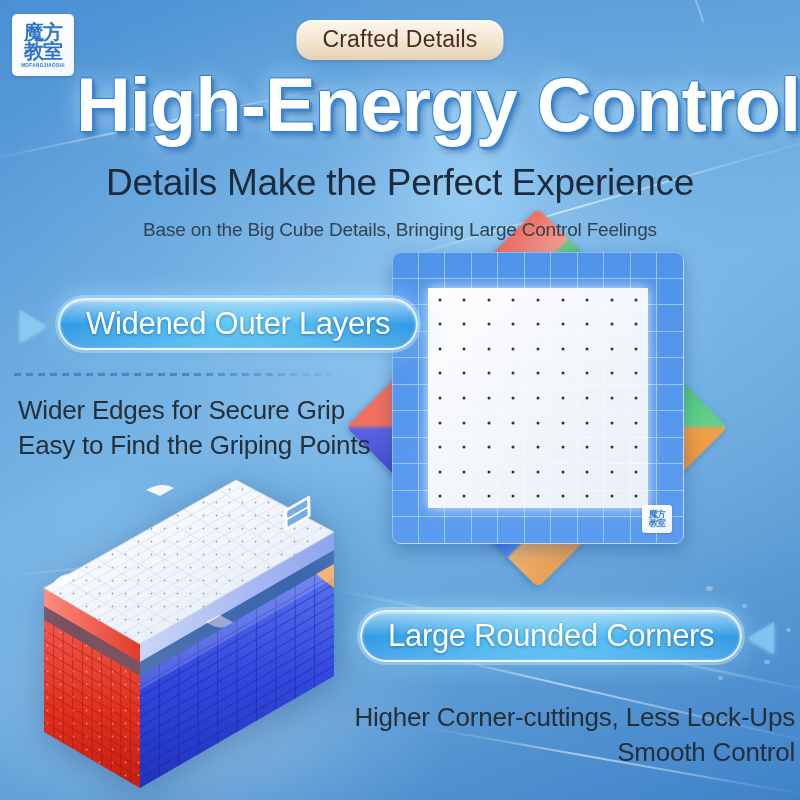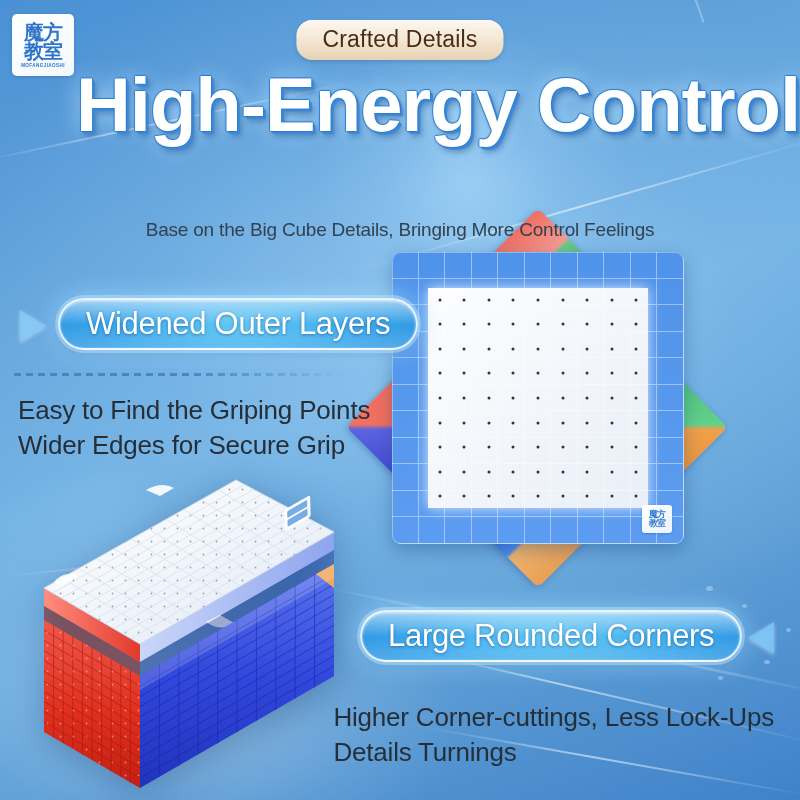--- a/index.html
+++ b/index.html
@@ -230,21 +230,21 @@
     position: absolute;
     font-size: 26px;
     line-height: 35px;
     font-weight: 400;
     color: #262f38;
     letter-spacing: -0.2px;
     white-space: nowrap;
     z-index: 5;
   }
   .desc-1 { left: 18px; top: 393px; text-align: left; }
-  .desc-2 { right: 26px; top: 700px; }
+  .desc-2 { right: 5px; top: 700px; text-align: right; }
 
   
   .cube-face-wrap {
     position: absolute;
     left: 392px;
     top: 252px;
     width: 292px;
     height: 292px;
     z-index: 3;
   }
@@ -374,30 +374,31 @@
 
   <div class="logo">
     <div class="logo-cn">魔方</div>
     <div class="logo-cn">教室</div>
     <div class="logo-en">MOFANGJIAOSHI</div>
   </div>
 
   <div class="badge">Crafted Details</div>
 
   <div class="title">High-Energy Control</div>
-  <div class="subsubtitle">Base on the Big Cube Details, Bringing More Control Feelings</div>
+  <div class="subtitle">Details Make the Perfect Experience</div>
+  <div class="subsubtitle">Base on the Big Cube Details, Bringing Large Control Feelings</div>
 
   <div class="tri tri-right"></div>
   <div class="pill pill-1">
     <span class="pill-text">Widened Outer Layers</span>
   </div>
   <div class="divider"></div>
   <div class="desc desc-1">
+    <div>Wider Edges for Secure Grip</div>
     <div>Easy to Find the Griping Points</div>
-    <div>Wider Edges for Secure Grip</div>
   </div>
 
   <div class="cube-face-wrap">
     <div class="corner-piece cp-top"></div>
     <div class="corner-piece cp-left"></div>
     <div class="corner-piece cp-right"></div>
     <div class="corner-piece cp-bot"></div>
     <div class="cube-face">
       <div class="face-inner"></div>
       <div class="face-grid">
@@ -612,21 +613,21 @@
       </div>
     </div>
   </div>
 
   <div class="pill pill-2">
     <span class="pill-text">Large Rounded Corners</span>
   </div>
   <div class="tri tri-left"></div>
   <div class="desc desc-2">
     <div>Higher Corner-cuttings, Less Lock-Ups</div>
-    <div>Details Turnings</div>
+    <div>Smooth Control</div>
   </div>
 
   <div class="cube3d">
     <svg viewBox="0 0 330 330" xmlns="http://www.w3.org/2000/svg">
       <defs>
         <linearGradient id="gTop" x1="0" y1="0" x2="1" y2="1">
           <stop offset="0%" stop-color="#ffffff"></stop>
           <stop offset="55%" stop-color="#f0f4fa"></stop>
           <stop offset="100%" stop-color="#dde7f4"></stop>
         </linearGradient>

